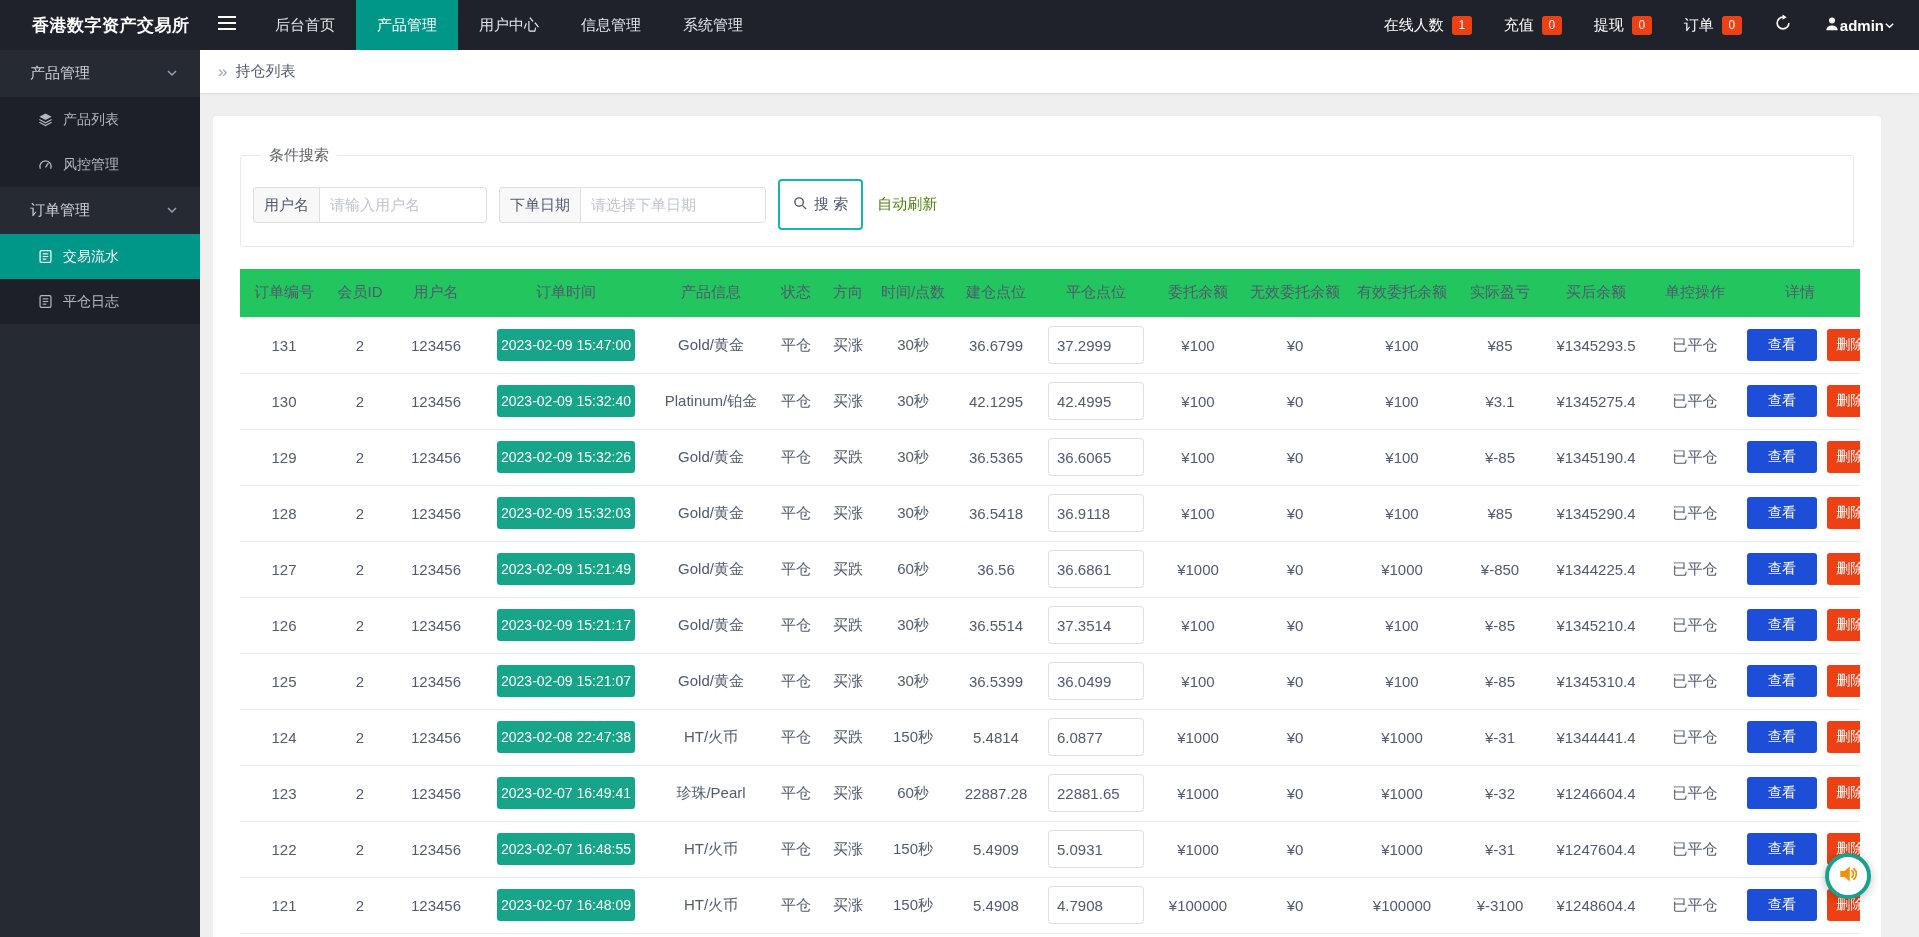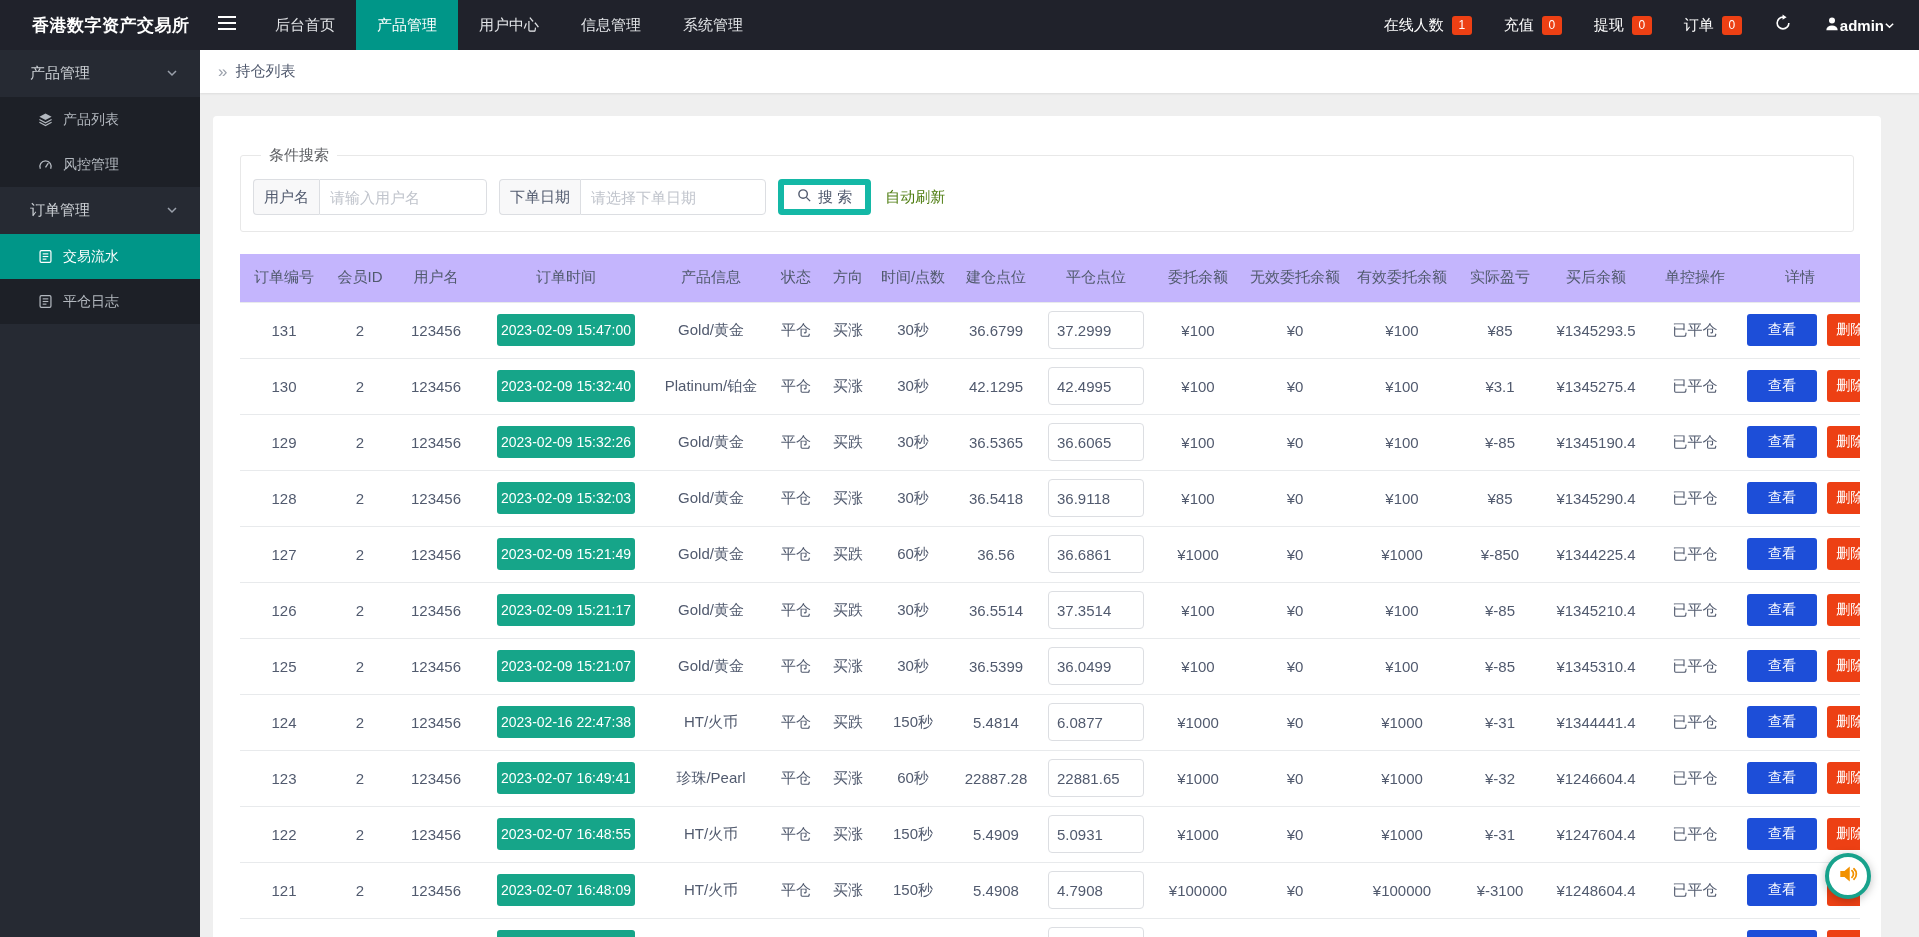--- a/index.html
+++ b/index.html
@@ -36,26 +36,26 @@
 
   
   .search-fieldset { border:1px solid #e8e8e8; border-radius:3px; padding:14px 12px 16px; }
   .search-fieldset legend { font-size:15px; color:#606266; padding:0 8px; margin-left:8px; }
   .search-row { display:flex; align-items:center; gap:12px; }
   .input-group { display:flex; }
   .ig-label { background:#f8f8f9; border:1px solid #dcdee2; border-right:none; border-radius:4px 0 0 4px; padding:0 10px; line-height:34px; font-size:15px; color:#515a6e; white-space:nowrap; }
   .input-group input { width:168px; height:36px; border:1px solid #dcdee2; border-radius:0 4px 4px 0; padding:0 10px; font-size:15px; color:#515a6e; outline:none; }
   .input-group input.wide { width:186px; }
   input::placeholder { color:#c0c4cc; }
-  .search-btn { height:36px; display:flex; align-items:center; gap:6px; background:#fff; border:6px solid #14b8a6; border-radius:4px; padding:0 13px; font-size:15px; color:#515a6e; cursor:pointer; }
+  .search-btn { height:51px; display:flex; align-items:center; gap:6px; background:#fff; border:2px solid #14b8a6; border-radius:4px; padding:0 13px; font-size:15px; color:#515a6e; cursor:pointer; }
   .auto-refresh { color:#4d7c0f; font-size:15px; cursor:pointer; text-decoration:none; margin-left:2px; }
 
   
   .data-table { width:100%; border-collapse:collapse; margin-top:22px; table-layout:fixed; }
-  .data-table th { background:#c4b5fd; height:48px; font-size:15px; color:#515a6e; font-weight:normal; padding:0 4px; white-space:nowrap; overflow:hidden; border-bottom:1px solid #e8eaec; }
+  .data-table th { background:#22c55e; height:48px; font-size:15px; color:#515a6e; font-weight:normal; padding:0 4px; white-space:nowrap; overflow:hidden; border-bottom:1px solid #e8eaec; }
   .data-table td { height:56px; border-bottom:1px solid #e8eaec; text-align:center; font-size:15px; color:#515a6e; padding:0 4px; white-space:nowrap; overflow:hidden; }
   .time-btn { background:#16a589; color:#fff; border:none; border-radius:3px; padding:8px 4px; font-size:14px; cursor:pointer; white-space:nowrap; }
   .close-input { width:96px; height:38px; border:1px solid #dcdee2; border-radius:4px; padding:0 8px; font-size:15px; color:#515a6e; outline:none; }
   .btn-view { background:#1d4ed8; color:#fff; border:none; border-radius:3px; padding:7px 21px; font-size:14px; cursor:pointer; margin:0 3px;text-align:right; }
   .btn-delete { background:#ed4014; color:#fff; border:none; border-radius:3px; padding:7px 9px; font-size:14px; cursor:pointer; margin:0 3px; }
   .red { color:#ed4014; }
   .green { color:#19be6b; }
 
   
   .float-btn { position:fixed; right:48px; bottom:38px; width:46px; height:46px; border-radius:50%; background:#fff; border:4px solid #18a28c; display:flex; align-items:center; justify-content:center; box-shadow:0 2px 10px rgba(0,0,0,.25); cursor:pointer; z-index:40; }
@@ -460,21 +460,21 @@
               <td>
                 <button class="btn-view">查看</button>
                 <button class="btn-delete">删除</button>
               </td>
             </tr>
 
             <tr class="data-row">
               <td>124</td>
               <td>2</td>
               <td>123456</td>
-              <td><button class="time-btn">2023-02-16 22:47:38</button></td>
+              <td><button class="time-btn">2023-02-08 22:47:38</button></td>
               <td>HT/火币</td>
               <td>平仓</td>
               <td class="green">买跌</td>
               <td>150秒</td>
               <td>5.4814</td>
               <td><input class="close-input" value="6.0877" style=""></td>
               <td class="red">¥1000</td>
               <td class="red">¥0</td>
               <td class="red">¥1000</td>
               <td class="green">¥-31</td>

